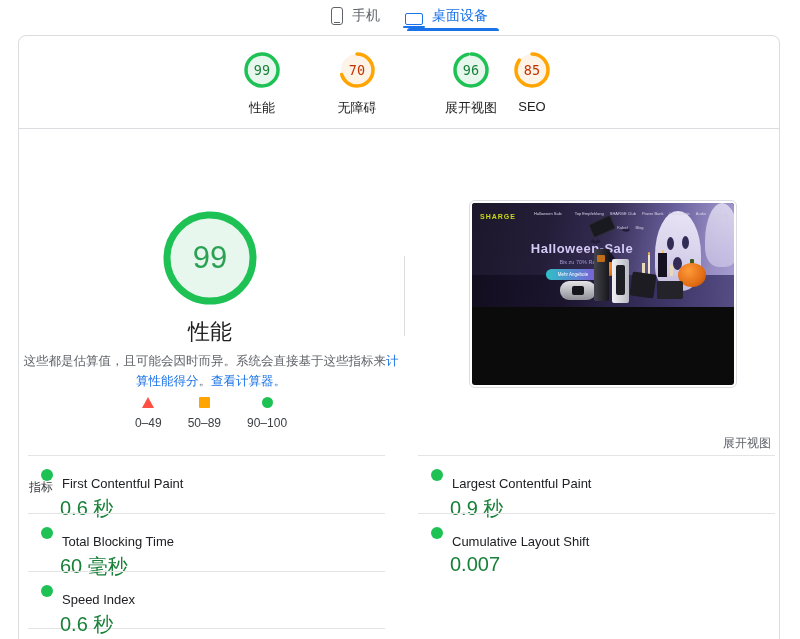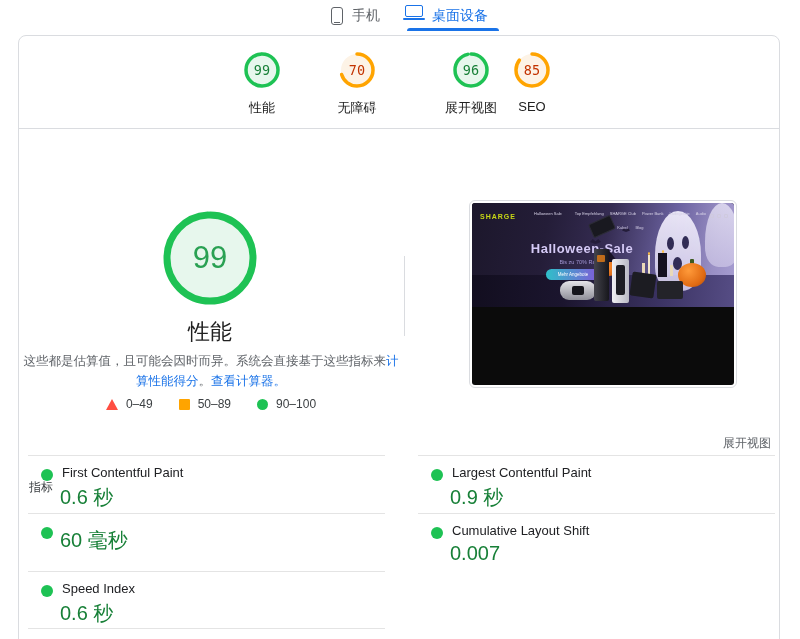--- a/index.html
+++ b/index.html
@@ -1,21 +1,21 @@
 <!DOCTYPE html>
 <html><head>
 <meta charset="utf-8">
 <style>
   * { margin:0; padding:0; box-sizing:border-box; }
   body { background:#fff; font-family:"Liberation Sans","DejaVu Sans",sans-serif; }
   .screen { position:relative; width:800px; height:639px; background:#fff; overflow:hidden; }
 
   
   .tabbar { position:absolute; top:0; left:0; right:0; height:35px; }
-  .tab { position:absolute; top:7px; display:flex; align-items:flex-start; gap:9px; cursor:pointer; font-size:14px; }
+  .tab { position:absolute; top:7px; display:flex; align-items:flex-end; gap:9px; cursor:pointer; font-size:14px; }
   .tab-mobile { left:331px; color:#5f6368; }
   .tab-desktop { left:405px; color:#1a73e8; font-weight:500; }
   .phone-icon { width:12px; height:18px; border:1.8px solid #5f6368; border-radius:3px; position:relative; }
   .phone-icon::after { content:""; position:absolute; left:2px; right:2px; bottom:1px; height:1.5px; background:#5f6368; }
   .laptop-icon { width:18px; height:12px; border:1.8px solid #1a73e8; border-radius:2px; position:relative; margin-top:-2px; }
   .laptop-icon::after { content:""; position:absolute; left:-3px; right:-3px; bottom:-4px; height:2.2px; background:#1a73e8; border-radius:2px; }
   .tab-underline { position:absolute; left:407px; top:28px; width:92px; height:3px; background:#1a73e8; border-radius:3px 3px 0 0; }
 
   
   .card { position:absolute; left:18px; top:35px; width:762px; height:640px; background:#fff;
@@ -41,21 +41,21 @@
   .big-gauge-wrap { position:absolute; left:143px; top:174px; width:96px; height:96px; cursor:pointer; }
   .big-gauge-wrap .gauge { width:96px; height:96px; }
   .big-gauge-wrap .ring { stroke-width:7px; }
   .big-gauge-wrap .gauge-num { font-family:"Liberation Sans","DejaVu Sans",sans-serif; font-size:31px; font-weight:300; }
   .big-gauge-wrap .gauge.green .gauge-num { color:#2aa153; }
   .perf-title { position:absolute; left:41px; top:281px; width:300px; text-align:center; font-size:22px; color:#212121; }
   .perf-desc { position:absolute; left:4px; top:315px; width:376px; text-align:center;
                font-size:12.5px; line-height:20px; color:#5f6368; }
   .perf-desc a { color:#1a73e8; text-decoration:none; cursor:pointer; }
   .legend { position:absolute; left:4px; top:361px; width:376px; display:flex; justify-content:center; gap:26px; align-items:center; }
-  .legend-item { display:flex; align-items:center; gap:8px; font-size:12px; color:#3c4043; }
+  .legend-item { display:flex; align-items:center; gap:8px; font-size:12px; color:#3c4043;flex-direction:column; }
   .tri { width:0; height:0; border-left:6px solid transparent; border-right:6px solid transparent; border-bottom:11px solid #ff4e42; }
   .sq { width:11px; height:11px; background:#ffa400; border-radius:1px; }
   .dot-lg { width:11px; height:11px; background:#1ec254; border-radius:50%; }
   .vdiv { position:absolute; left:385px; top:220px; width:1px; height:80px; background:#dadce0; }
 
   
   .thumb { position:absolute; left:450px; top:164px; width:268px; height:188px; background:#fff;
            border:1px solid #dadce0; border-radius:6px; padding:2px; cursor:pointer; }
   .shot { position:relative; width:262px; height:182px; overflow:hidden; border-radius:3px; background:#0b0b0b; }
   .hero { position:absolute; left:0; top:0; width:262px; height:104px;
@@ -114,21 +114,21 @@
   .c3 { left:198px; top:62px; width:3px; height:11px; }
   .c-pillar { left:186px; top:50px; width:9px; height:24px; background:#151120; }
   .flame { position:absolute; width:2px; height:3px; background:#ffc040; border-radius:50%; }
 
   
   .metrics-label { position:absolute; left:10px; top:399px; font-size:12px; color:#3c4043;margin-top:44px; }
   .expand-link { position:absolute; right:8px; top:399px; font-size:12px; color:#5f6368; cursor:pointer; }
   .mcol { position:absolute; top:419px; width:357px; }
   .mcol-left { left:9px; }
   .mcol-right { left:399px; }
-  .mrow { position:relative; height:58px; border-top:1px solid #e4e4e4; padding-top:9px; }
+  .mrow { position:relative; height:58px; border-top:1px solid #e4e4e4; padding-top:20px; }
   .mrow.last { border-bottom:1px solid #e4e4e4; }
   .mdot { position:absolute; left:13px; top:13px; width:12px; height:12px; border-radius:50%; background:#1ec254; }
   .mname { margin-left:34px; font-size:13px; color:#202124; }
   .mvalue { margin:4px 0 0 32px; font-size:20px; color:#188038; }
 </style>
 </head>
 <body>
 
 <div class="screen">
 
@@ -277,20 +277,21 @@
     <div class="expand-link">展开视图</div>
 
     <div class="mcol mcol-left">
       <div class="mrow">
         <span class="mdot"></span>
         <div class="mname">First Contentful Paint</div>
         <div class="mvalue">0.6 秒</div>
       </div>
       <div class="mrow">
         <span class="mdot"></span>
+        <div class="mname">Total Blocking Time</div>
         <div class="mvalue">60 毫秒</div>
       </div>
       <div class="mrow last">
         <span class="mdot"></span>
         <div class="mname">Speed Index</div>
         <div class="mvalue">0.6 秒</div>
       </div>
     </div>
 
     <div class="mcol mcol-right">

